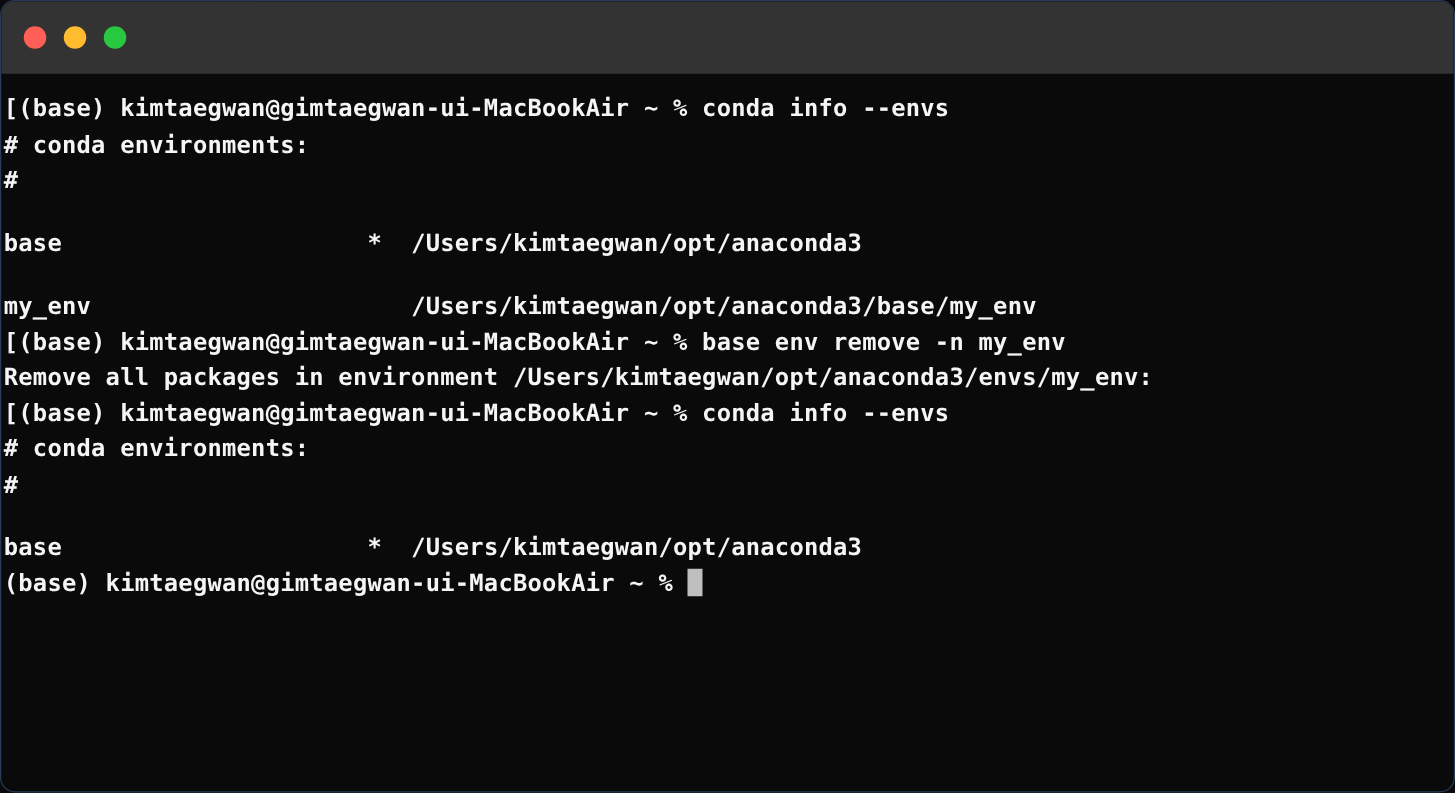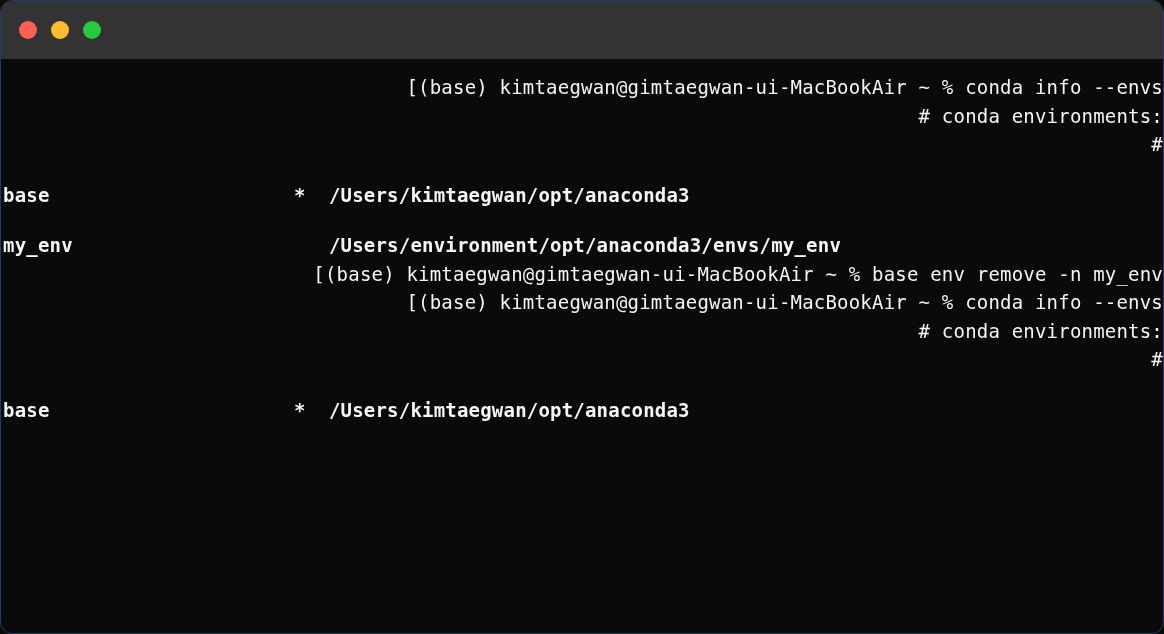--- a/index.html
+++ b/index.html
@@ -36,22 +36,21 @@
     .tl-min { background: #febc2e; }
     .tl-max { background: #28c840; }
     .terminal-body {
       padding: 14px 0 0 2px;
       color: #f5f5f5;
       line-height: 1.5;
       letter-spacing: 0.2px;
     }
     .line {
       white-space: pre;
-      font-weight: 400;
-      text-align: right;
+      font-weight: 700;
     }
     .cursor {
       display: inline-block;
       width: 12px;
       height: 22px;
       background: #bfbfbf;
       vertical-align: text-bottom;
       margin-bottom: 1px;
     }
     .env-row {
@@ -68,26 +67,28 @@
   <div class="traffic-light tl-min"></div>
   <div class="traffic-light tl-max"></div>
 </div>
 
 <div class="terminal-body">
 
   <div class="line"><span>[(base) kimtaegwan@gimtaegwan-ui-MacBookAir ~ % </span><span>conda info --envs</span></div>
   <div class="line"># conda environments:</div>
   <div class="line">#</div>
   <div class="env-row"><span>base</span>                     <span>*</span>  <span>/Users/kimtaegwan/opt/anaconda3</span></div>
-  <div class="env-row"><span>my_env</span>                   <span> </span>  <span>/Users/environment/opt/anaconda3/envs/my_env</span></div>
+  <div class="env-row"><span>my_env</span>                   <span> </span>  <span>/Users/kimtaegwan/opt/anaconda3/base/my_env</span></div>
   <div class="line"></div>
 
   <div class="line"><span>[(base) kimtaegwan@gimtaegwan-ui-MacBookAir ~ % </span><span>base env remove -n my_env</span></div>
   <div class="line"></div>
+  <div class="line">Remove all packages in environment /Users/kimtaegwan/opt/anaconda3/envs/my_env:</div>
   <div class="line"></div>
 
   <div class="line"><span>[(base) kimtaegwan@gimtaegwan-ui-MacBookAir ~ % </span><span>conda info --envs</span></div>
   <div class="line"># conda environments:</div>
   <div class="line">#</div>
   <div class="env-row"><span>base</span>                     <span>*</span>  <span>/Users/kimtaegwan/opt/anaconda3</span></div>
   <div class="line"></div>
 
+  <div class="line"><span>(base) kimtaegwan@gimtaegwan-ui-MacBookAir ~ % </span><span class="cursor"></span></div>
 </div>
 
 </body></html>

